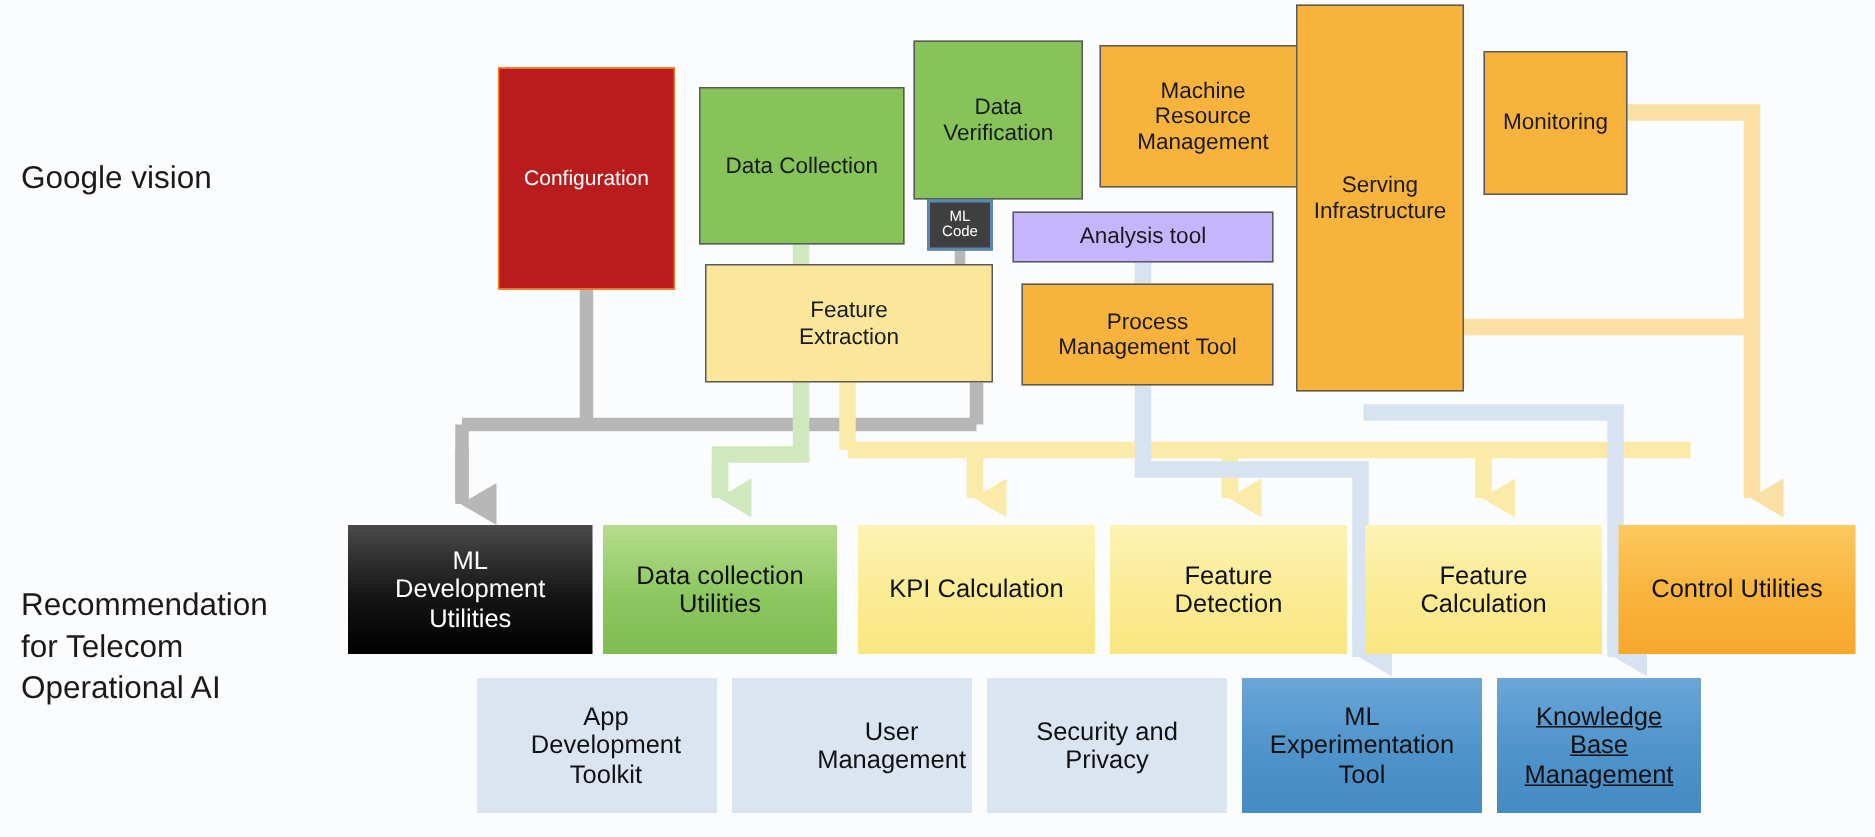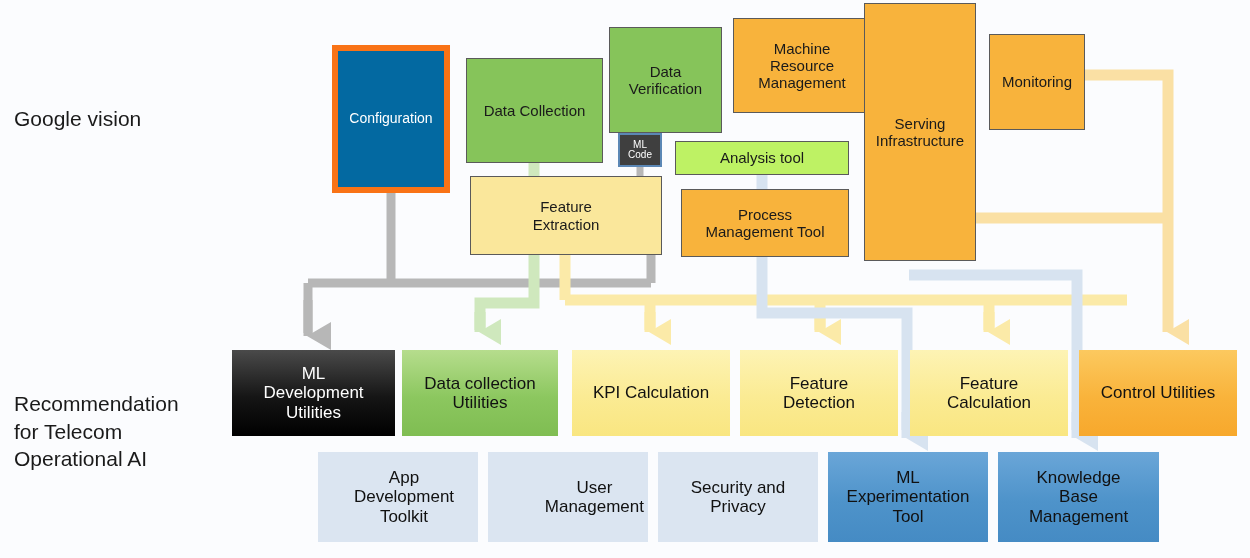--- a/index.html
+++ b/index.html
@@ -21,25 +21,25 @@
     box-sizing:border-box;
     display:flex;align-items:center;justify-content:center;
     text-align:center;
     line-height:1.14;
     z-index:3;
   }
   .node span{display:block;padding:0 4px;}
 
   
   .top{border:1px solid #5a5a5a;}
-  .top.dark{background:#0369a1;color:#ffffff;border:6px solid #f97316;}
+  .top.dark{background:#b91c1c;color:#ffffff;border:1px solid #f97316;}
   .top.green{background:#86c45a;color:#1a1a1a;text-align:center;}
   .top.orange{background:#f8b33c;color:#1a1a1a;}
   .top.yellow{background:#fae79b;color:#1a1a1a;}
-  .top.blue{background:#bef264;color:#1a1a1a;}
+  .top.blue{background:#c4b5fd;color:#1a1a1a;}
 
   .mlcode{
     background:#3f3f3f;color:#ffffff;
     border:2px solid #5b87b5;
     font-size:10px;line-height:1.05;
   }
 
   
   .btm{border:0;}
   .btm.black{background:linear-gradient(180deg,#4a4a4a 0%,#151515 55%,#000000 100%);color:#ffffff;}
@@ -161,21 +161,21 @@
   </div>
 
   <div class="node top green" style="left:609px;top:27px;width:113px;height:106px;">
     <span class="f15 ml">Data<br>Verification</span>
   </div>
 
   <div class="node mlcode" style="left:618px;top:133px;width:44px;height:34px;">
     <span>ML<br>Code</span>
   </div>
 
-  <div class="node top orange" style="left:733px;top:18px;width:138px;height:95px;">
+  <div class="node top orange" style="left:733px;top:30px;width:138px;height:95px;">
     <span class="f15">Machine<br>Resource<br>Management</span>
   </div>
 
   <div class="node top blue" style="left:675px;top:141px;width:174px;height:34px;">
     <span class="f15">Analysis tool</span>
   </div>
 
   <div class="node top orange" style="left:681px;top:189px;width:168px;height:68px;">
     <span class="f15">Process<br>Management Tool</span>
   </div>
@@ -225,17 +225,17 @@
   </div>
 
   <div class="node btm paleblue" style="left:658px;top:452px;width:160px;height:90px;">
     <span class="f17">Security and<br>Privacy</span>
   </div>
 
   <div class="node btm midblue" style="left:828px;top:452px;width:160px;height:90px;">
     <span class="f17">ML<br>Experimentation<br>Tool</span>
   </div>
 
-  <div class="node btm midblue" style="left:998px;top:452px;width:161px;height:90px;">
+  <div class="node btm midblue" style="left:998px;top:452px;width:136px;height:90px;text-decoration:underline;">
     <span class="f17">Knowledge<br>Base<br>Management</span>
   </div>
 
 </div>
 
 </body></html>

